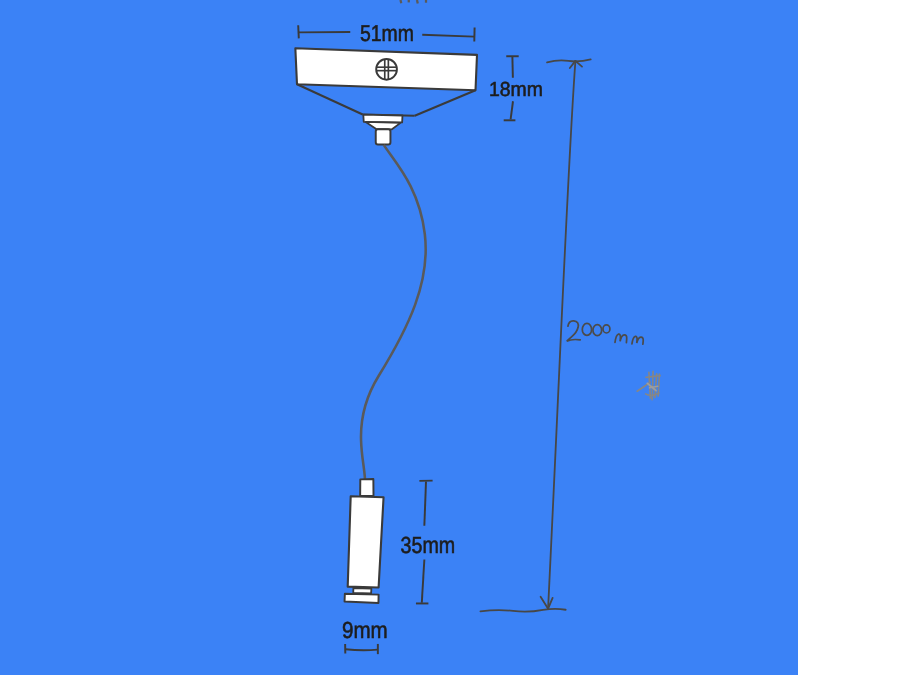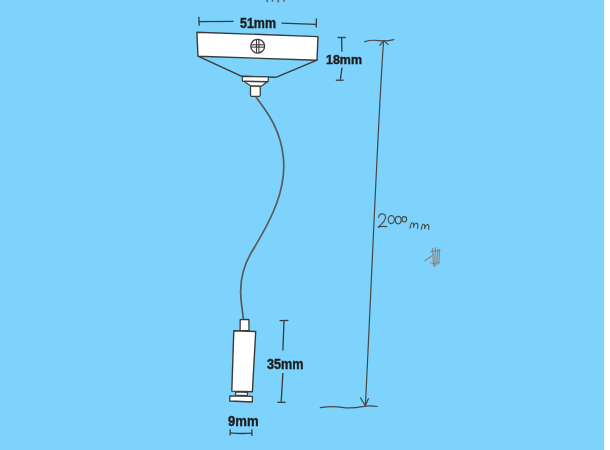--- a/index.html
+++ b/index.html
@@ -1,16 +1,16 @@
 <!DOCTYPE html>
 <html><head>
 <meta charset="utf-8">
 <style>
   html,body{margin:0;padding:0;background:#ffffff;}
-  .stage{position:relative;width:604px;height:450px;background:#7dd3fc;overflow:hidden;font-weight:bold;}
+  .stage{position:relative;width:532px;height:450px;background:#3b82f6;overflow:hidden;}
   svg{position:absolute;left:0;top:0;}
   text{font-family:"Liberation Sans", sans-serif;fill:#1d1d1d;stroke:#1d1d1d;stroke-width:0.4px;}
 </style>
 </head>
 <body>
 <div class="stage">
 <svg width="610" height="450" viewBox="0 0 610 450">
 
   <g stroke="#5a5a5a" stroke-width="1.5" fill="none">
     <path d="M267,0 L267.5,2.2"></path>

